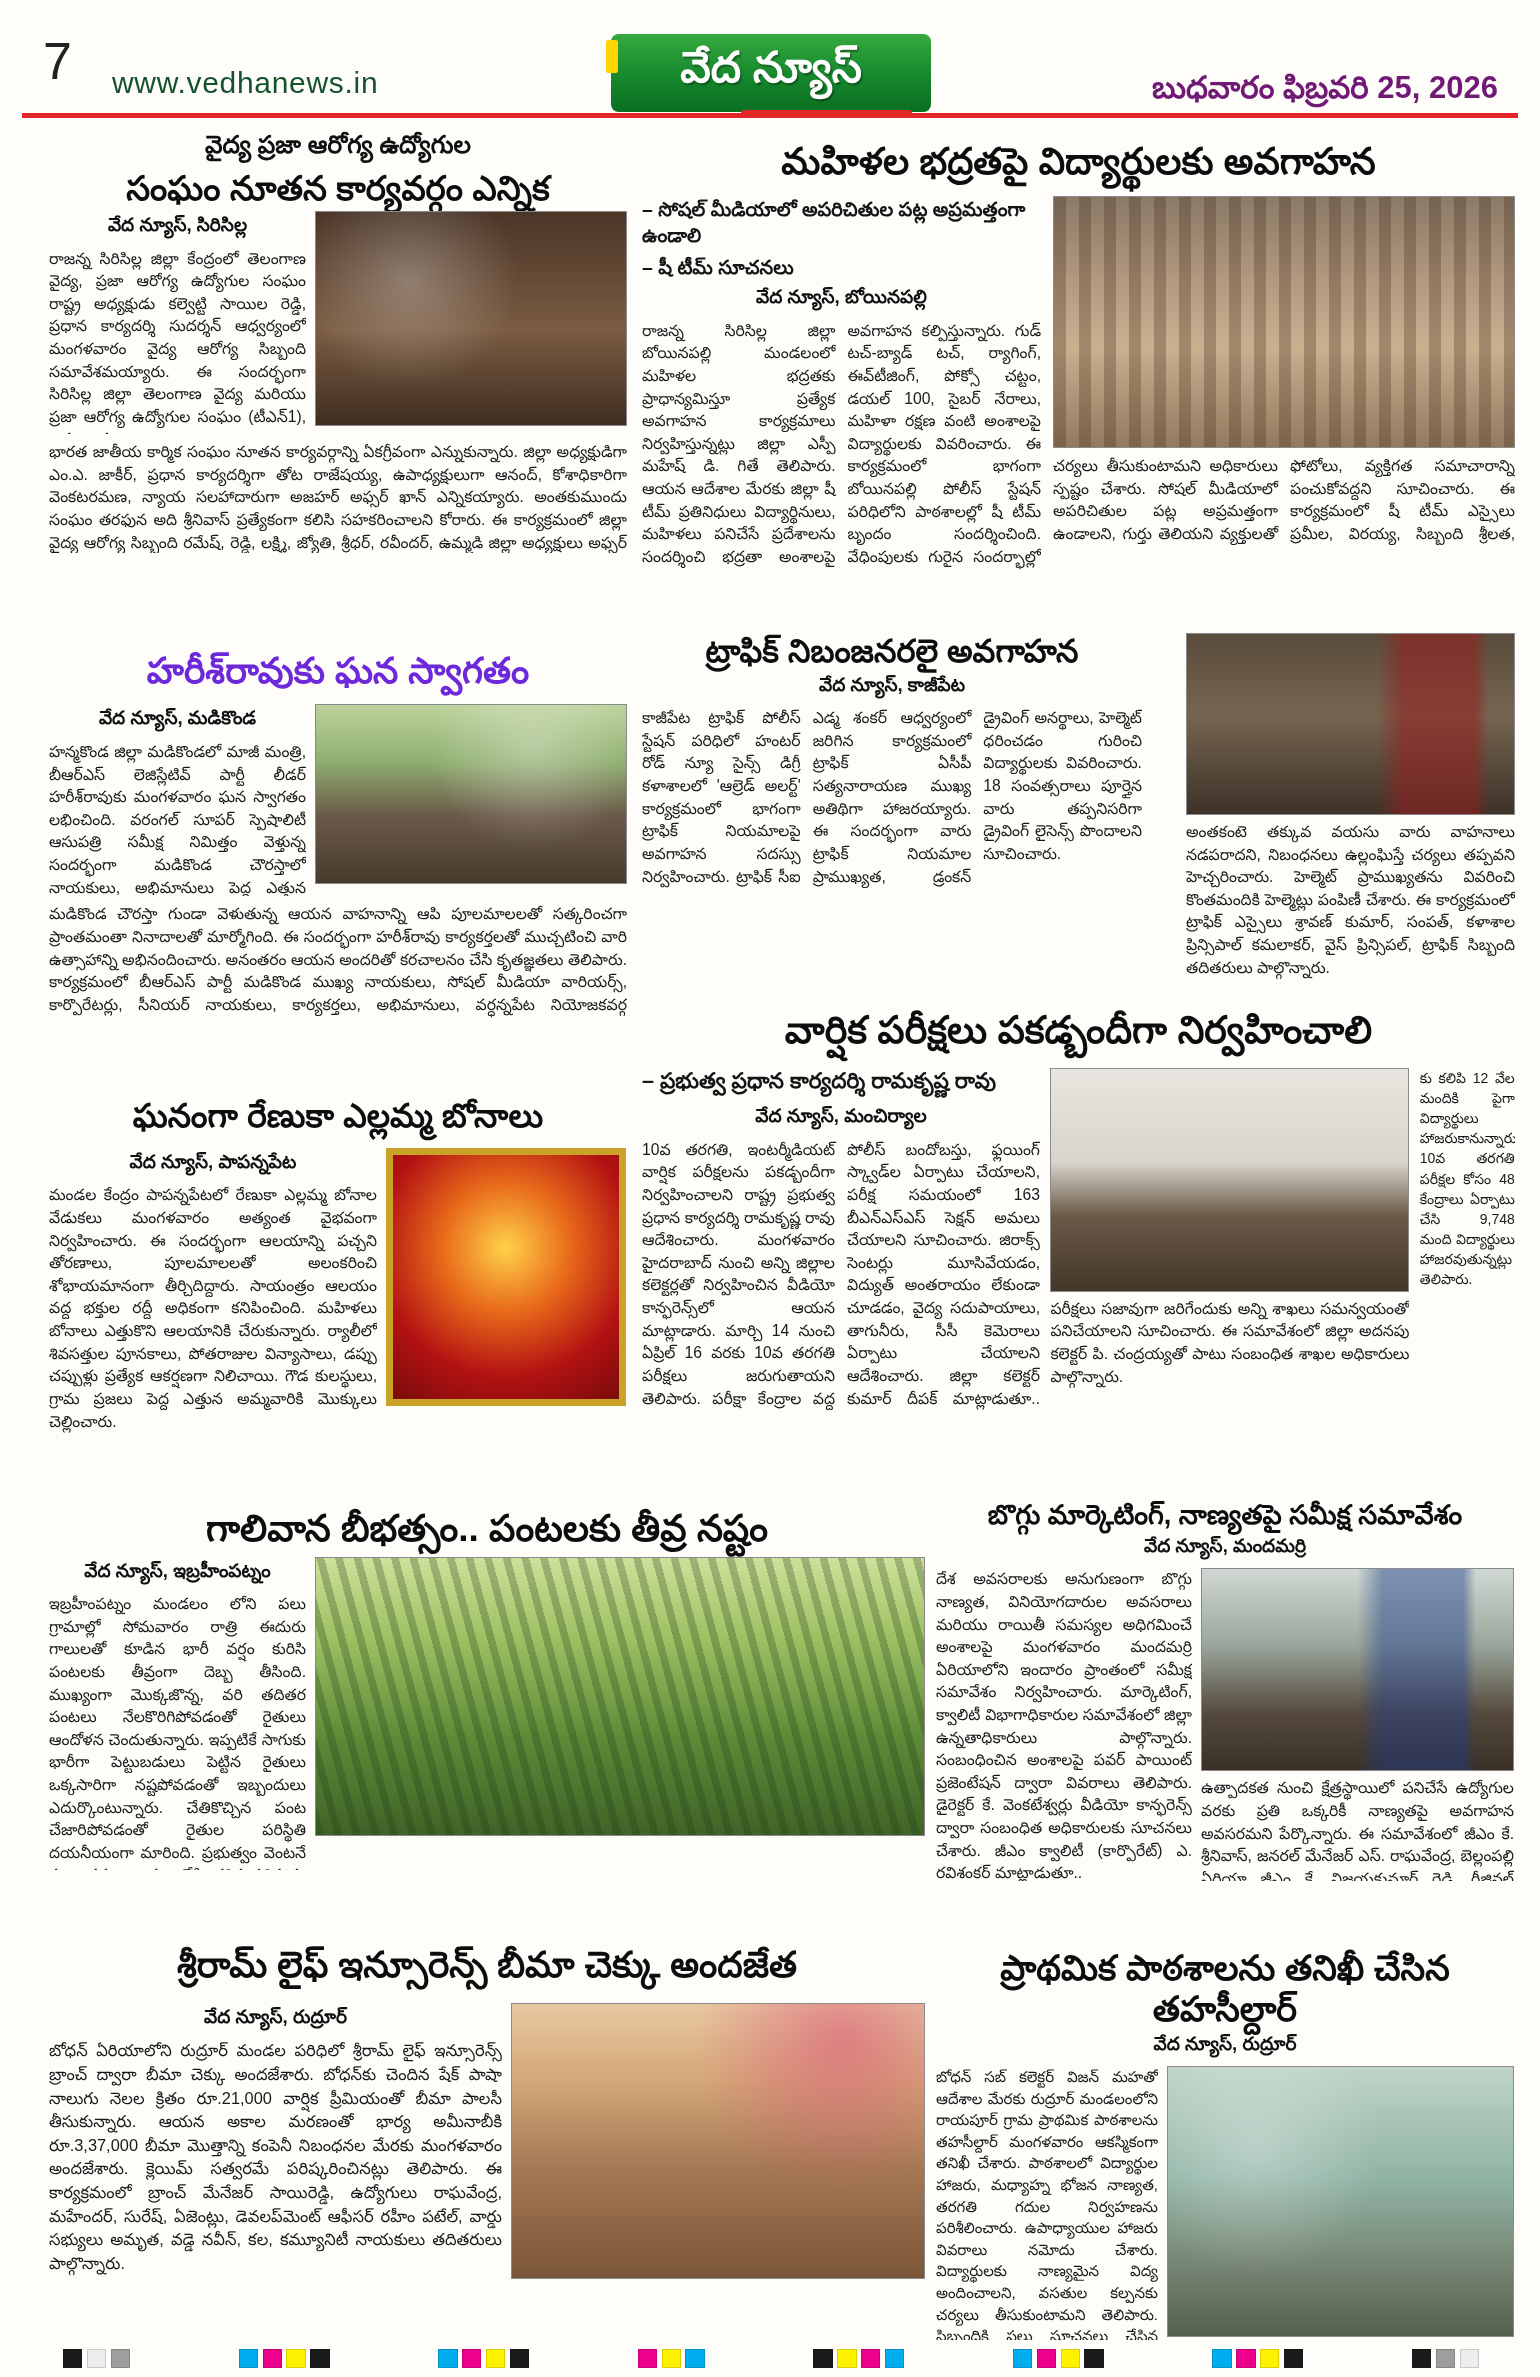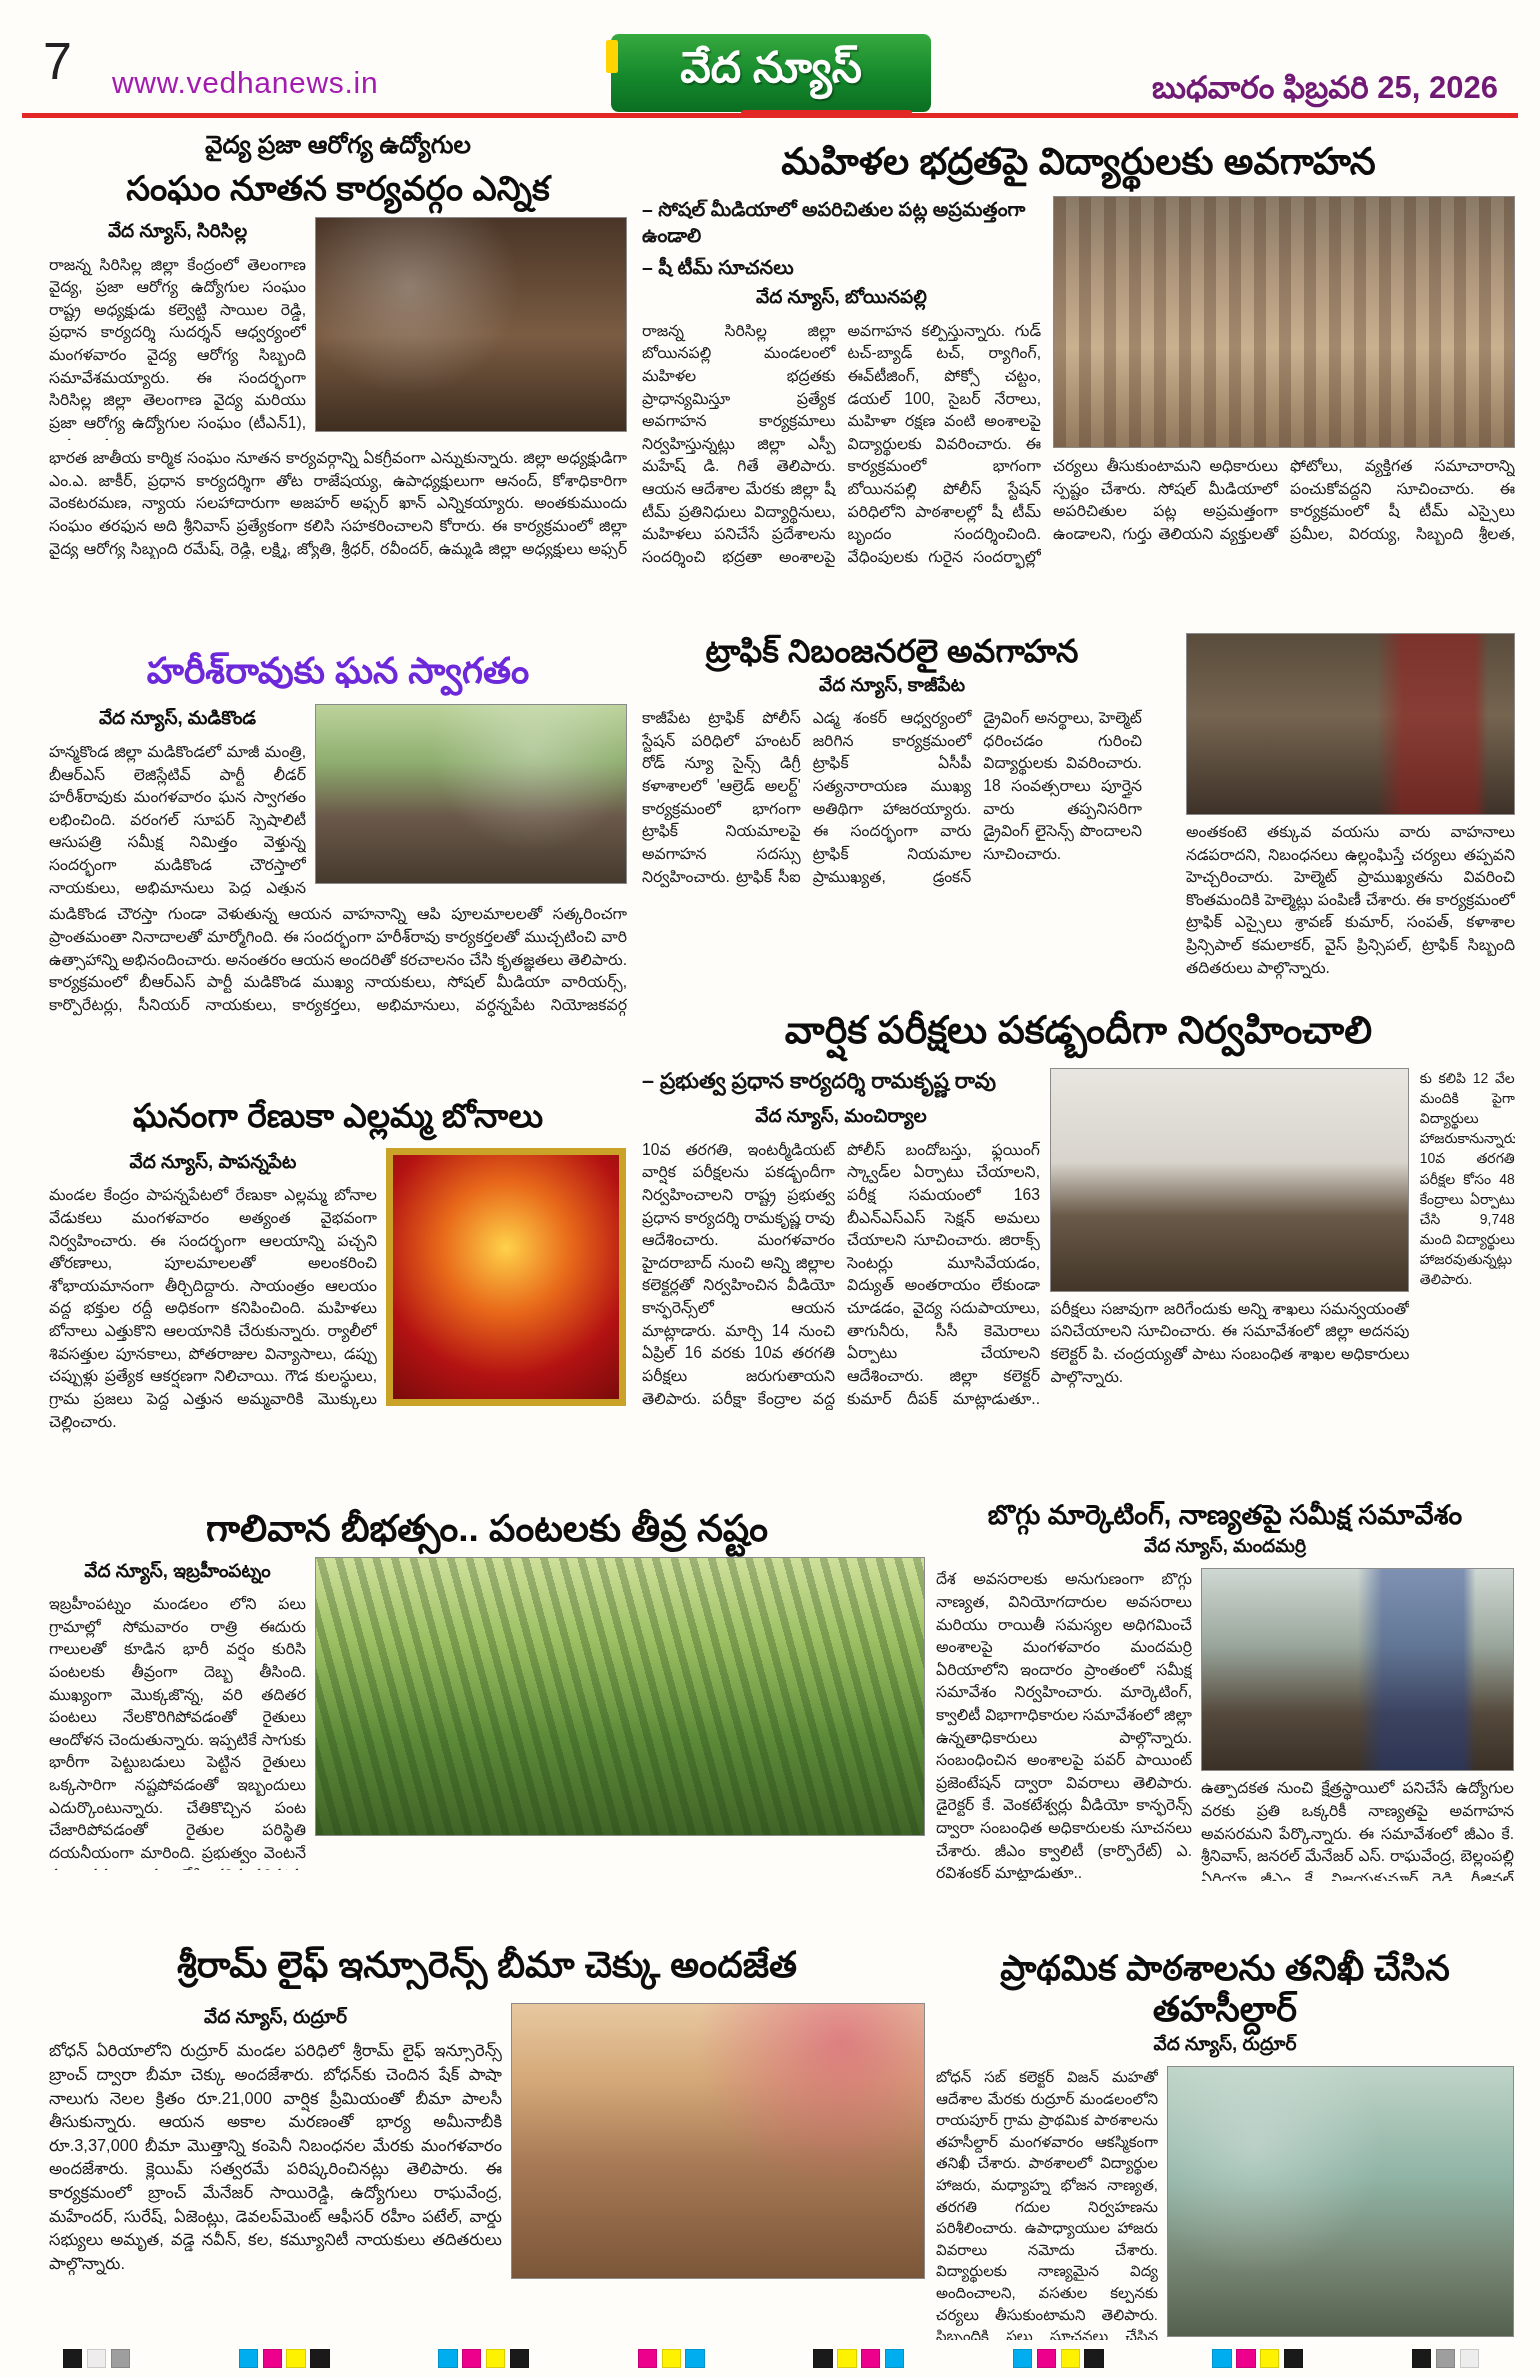--- a/index.html
+++ b/index.html
@@ -3,21 +3,21 @@
 <meta charset="utf-8">
 <style>
   * { margin:0; padding:0; box-sizing:border-box; }
   html,body { background:#e9e9e9; }
   body { font-family:"Liberation Sans","DejaVu Sans",sans-serif; }
   .page { position:relative; width:1541px; height:2377px; background:#fffdfa; margin:0 auto; overflow:hidden; }
 
   
   .masthead { position:absolute; left:0; top:0; width:100%; height:112px; }
   .page-num { position:absolute; left:43px; top:31px; font-size:52px; color:#222; }
-  .site-url { position:absolute; left:112px; top:66px; font-size:30px; color:#a21caf; letter-spacing:0.7px; }
+  .site-url { position:absolute; left:112px; top:66px; font-size:30px; color:#14532d; letter-spacing:0.7px; }
   .logo-box { position:absolute; left:611px; top:34px; width:320px; height:78px;
               background:linear-gradient(180deg,#36a93f 0%,#15882c 55%,#0b6e22 100%);
               border-radius:7.5px; display:flex; align-items:center; justify-content:center; }
   .logo-box .yellow-chip { position:absolute; left:-5.2px; top:6px; width:12px; height:33px; background:#ffd400; border-radius:2.2px; }
   .logo-box .red-swish { position:absolute; right:19.4px; bottom:-4.5px; width:171px; height:6.7px; background:#e32726; border-radius:4.5px; }
   .logo-text { color:#ffffff; font-weight:bold; font-size:43px; text-shadow:1.5px 1.5px 1.5px rgba(0,0,0,.35); }
   .issue-date { position:absolute; right:43px; top:70px; font-size:31px; font-weight:bold; color:#701a75; }
   .red-rule { position:absolute; left:22.4px; top:113px; width:1496px; height:4.5px; background:#e32726; }
 
   
@@ -51,21 +51,21 @@
   .photo-coal      { background:linear-gradient(90deg,transparent 50%,rgba(30,60,140,.45) 58% 84%,transparent 88%),
                      linear-gradient(180deg,#cfd8d2 0%,#9aa69c 38%,#54493c 72%,#3a3026 100%); }
   .photo-cheque    { background:radial-gradient(circle at 80% 14%,rgba(220,80,120,.55),transparent 36%),
                      linear-gradient(180deg,#e8c8a0 0%,#d4a878 28%,#a87a56 58%,#7a5638 100%); }
   .photo-classroom { background:radial-gradient(circle at 25% 30%,rgba(255,255,255,.30),transparent 40%),
                      linear-gradient(180deg,#bfd4c8 0%,#8fb3a4 42%,#7a8a78 70%,#55604e 100%); }
 
   
   .art1 { left:49px;  top:131px;  width:578px; }
   .art1 .headline { font-size:34px; margin-top:3px; }
-  .art1 .row { margin-top:9px; }
+  .art1 .row { margin-top:3px; }
   .art1 .textcol { width:258px; }
   .art1 .body.b1 { height:186px; }
   .art1 .photo { width:312px; height:215px; }
   .art1 .body.b2 { margin-top:7.5px; height:112px; }
 
   .art2 { left:642px; top:140px; width:873px; }
   .art2 .headline { font-size:37px; }
   .art2 .main { display:flex; gap:12px; margin-top:12px; }
   .art2 .left { width:399px; }
   .art2 .right { width:462px; }

